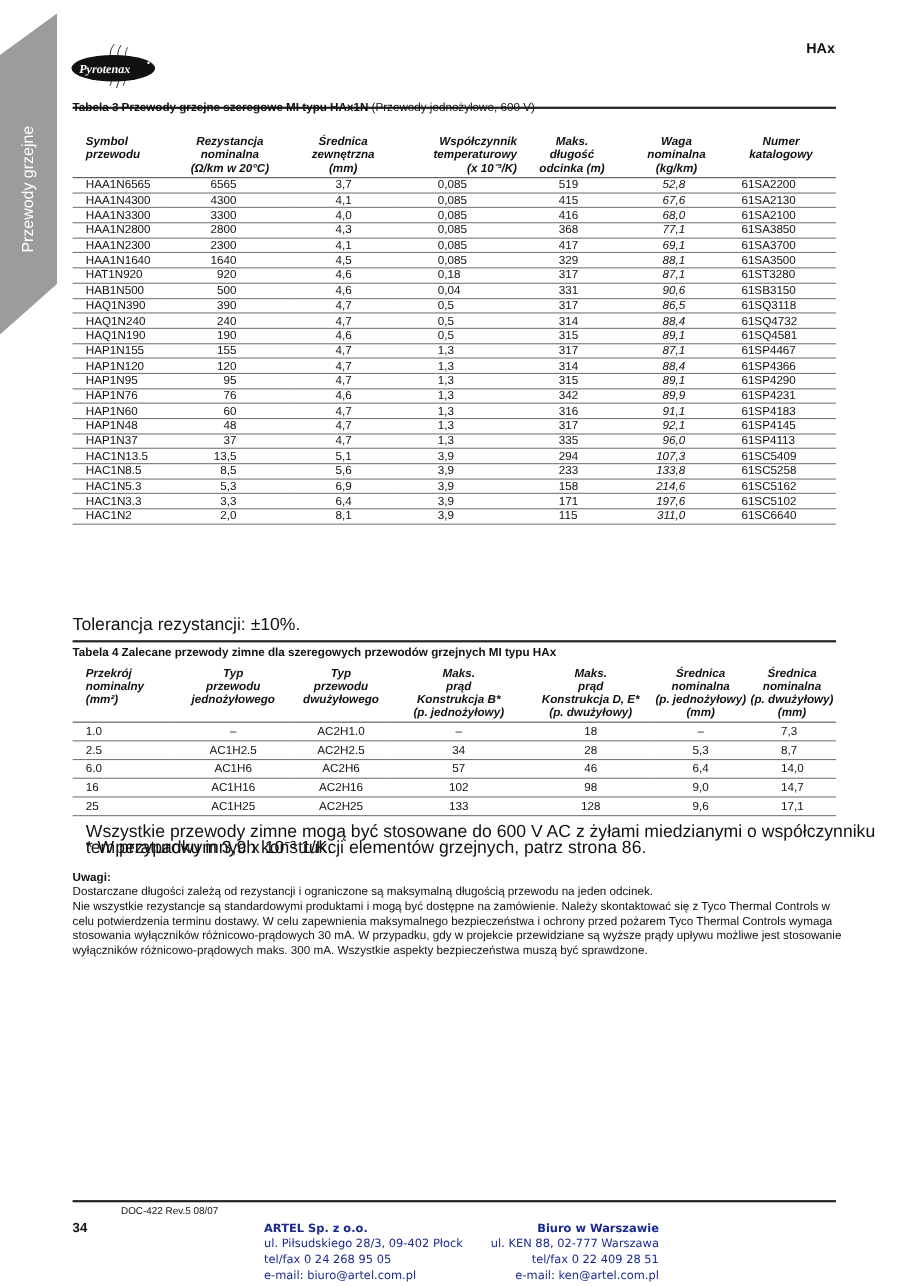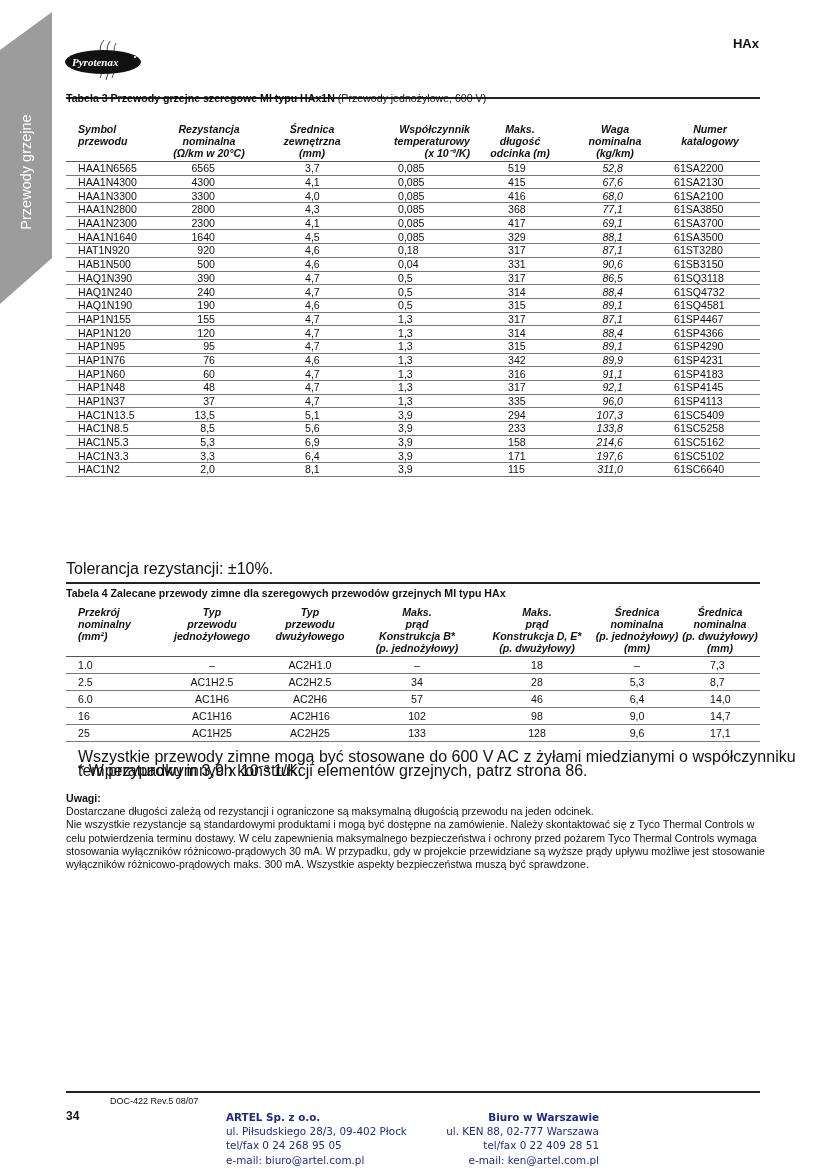--- a/index.html
+++ b/index.html
@@ -60,21 +60,21 @@
   .note { position: absolute; left: 78px; font-size: 16px; line-height: 13.5px; }
 
   .remarks { position: absolute; left: 66px; top: 792px; width: 700px; font-size: 10.6px; line-height: 13.2px; }
   .remarks-title { font-weight: bold; }
 
   .footer-rule { position: absolute; left: 66px; top: 1091px; width: 694px; height: 1.5px; background: #222; }
   .doc-ref { position: absolute; left: 66px; top: 1096px; font-size: 9px; margin-left: 44px; }
   .page-num { position: absolute; left: 66px; top: 1109px; font-size: 12px; font-weight: bold; }
   .company { position: absolute; top: 1110px; font-size: 10.4px; line-height: 14.2px; color: #1b2a8c; font-family: "DejaVu Sans", sans-serif; }
   .company .name { font-weight: bold; }
-  .company-left { left: 226px; }
+  .company-left { left: 240px; }
   .company-right { right: 228px; text-align: right; }
 </style>
 </head>
 <body>
 
 <div class="side-tab">
   <span class="side-tab-label">Przewody grzejne</span>
 </div>
 
 <svg class="logo" viewBox="0 0 82 44">

